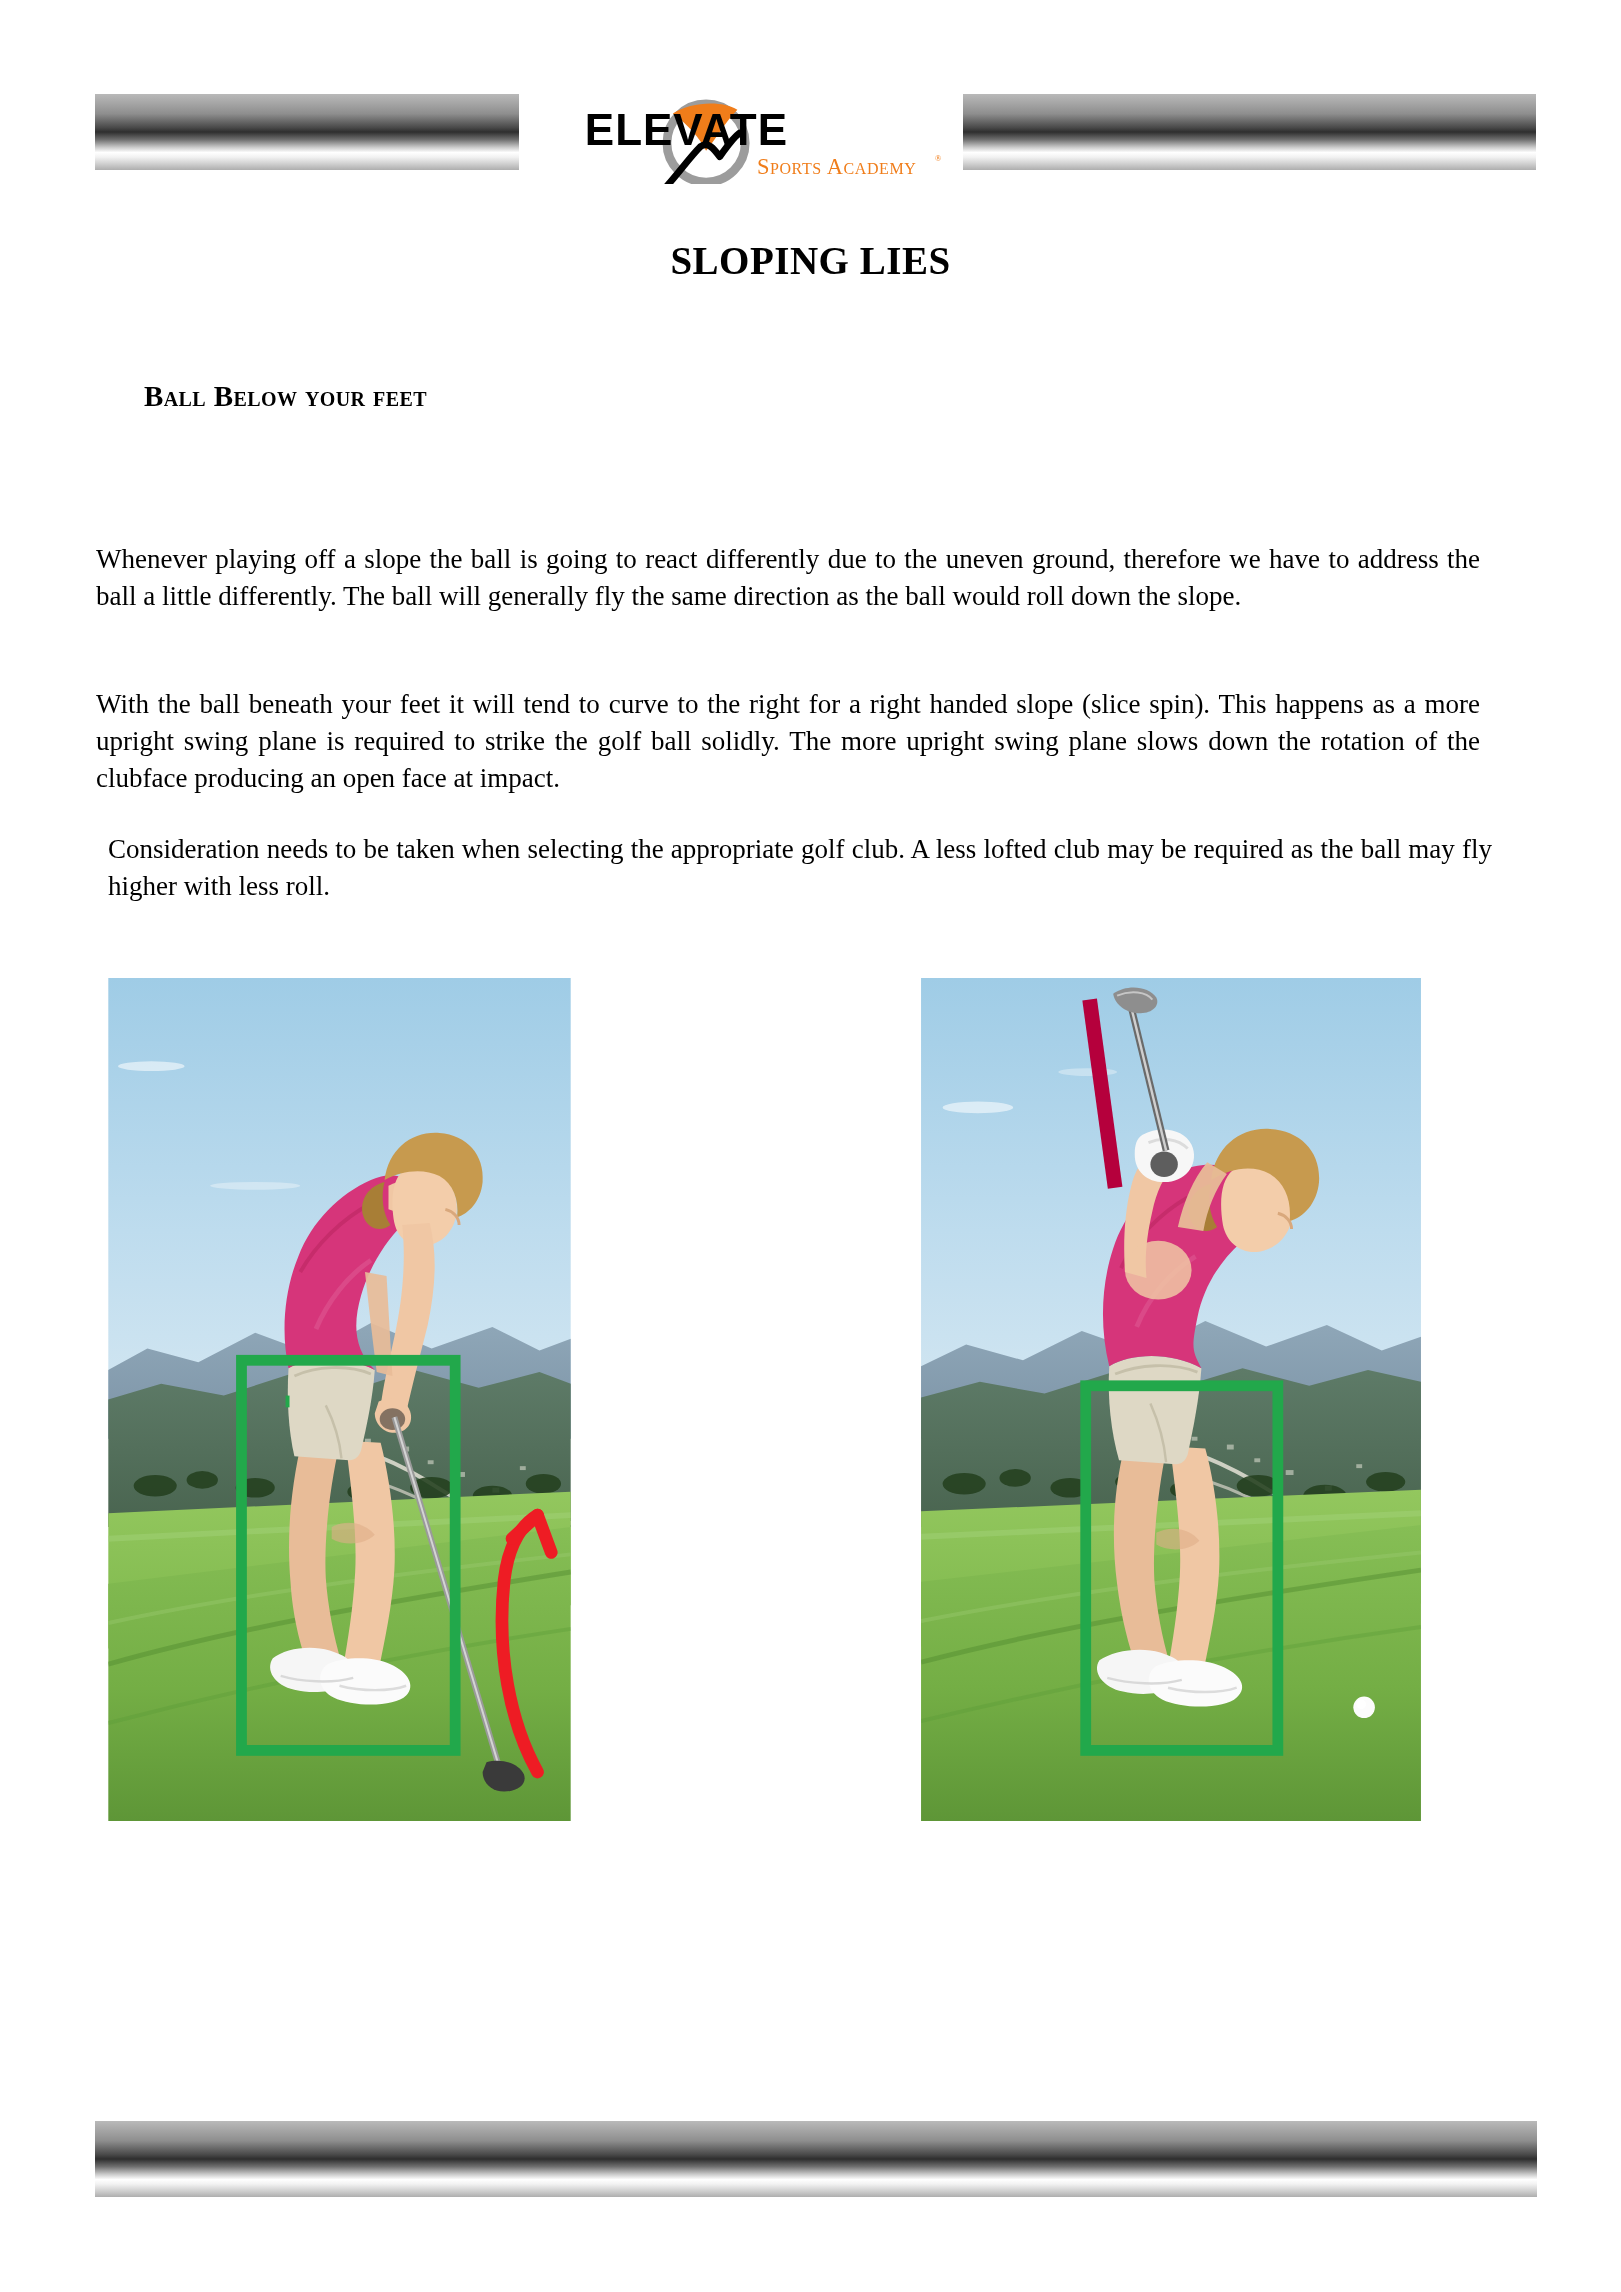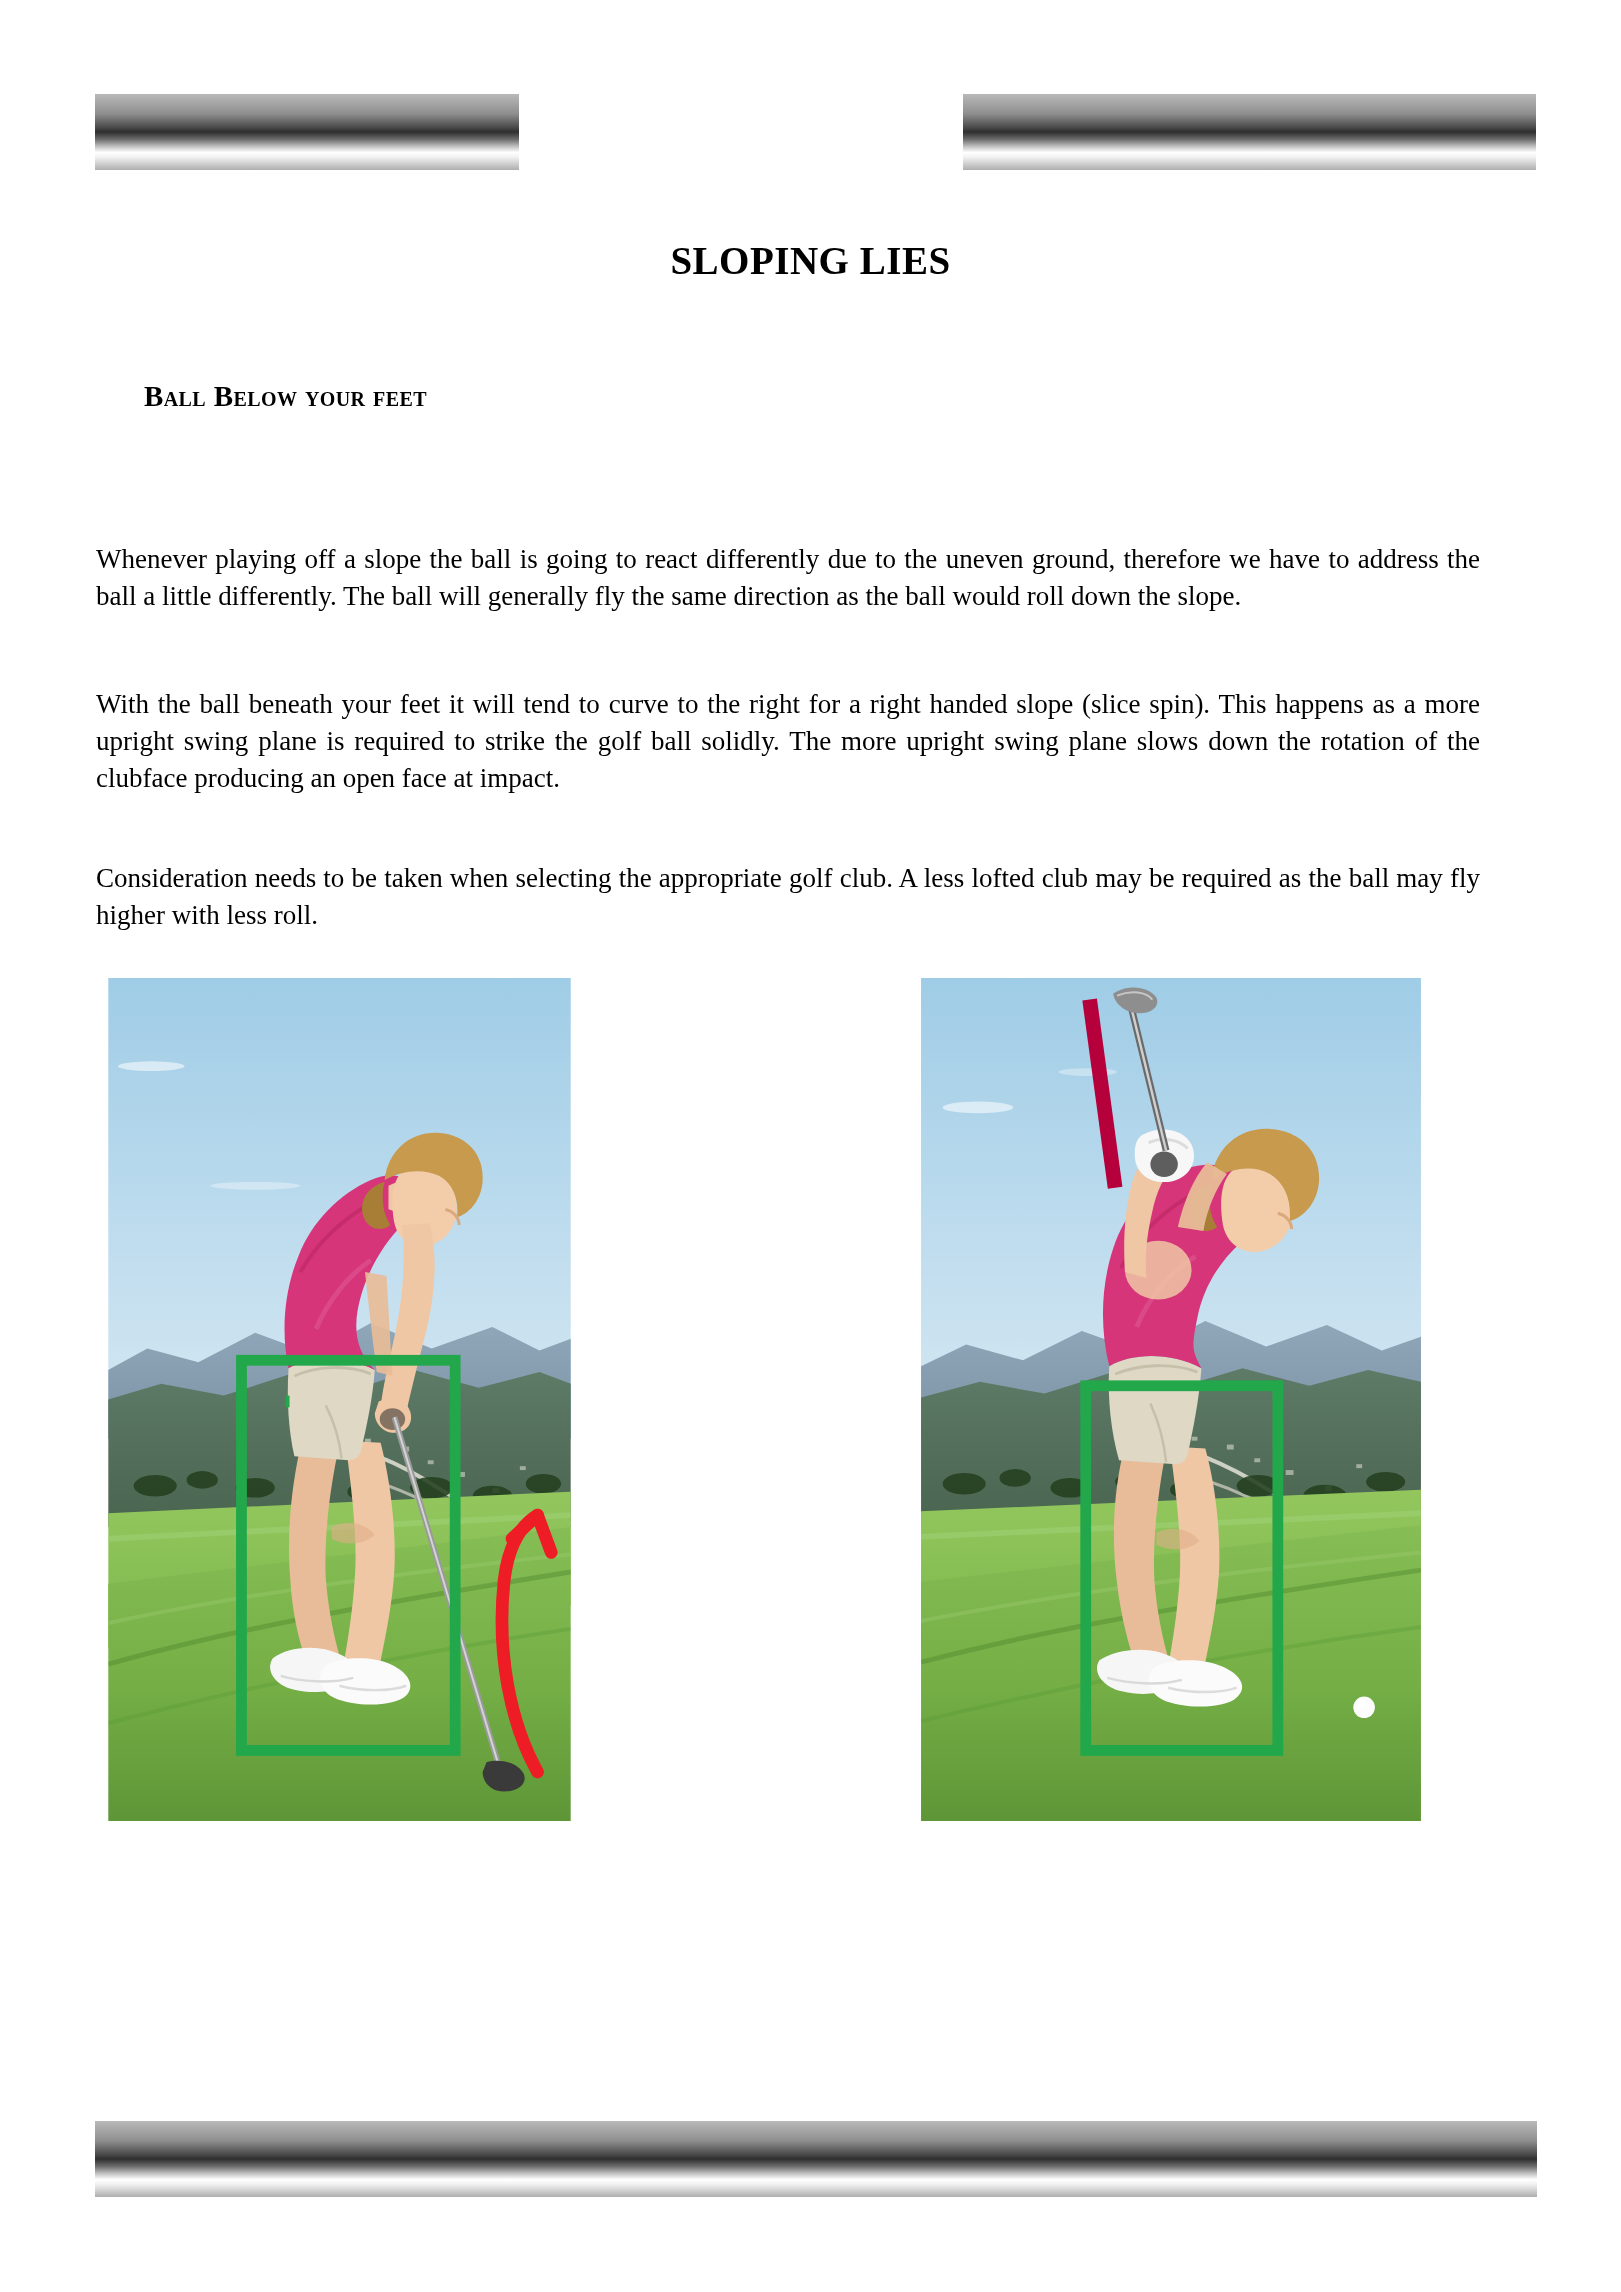--- a/index.html
+++ b/index.html
@@ -84,41 +84,58 @@
     left: 96px;
     width: 1384px;
     font-size: 27px;
     line-height: 37px;
     color: #000000;
     text-align: justify;
     text-justify: inter-word;
   }
   #para-1 { top: 541px; }
   #para-2 { top: 686px; }
-  #para-3 { top: 860px; }
+  #para-3 { top: 831px; margin-left: 12px; }
   #para-3 { text-align: justify; }
 
   
   .photo {
     position: absolute;
     overflow: hidden;
   }
   #photo-left  { left: 108px;  top: 978px; width: 463px; height: 843px; }
   #photo-right { left: 921px;  top: 978px; width: 500px; height: 843px; }
   .photo svg { display: block; width: 100%; height: 100%; }
 </style>
 </head>
 <body>
 
 <div class="page">
 
   <div class="metal-bar" id="header-bar-left"></div>
 
   <div class="metal-bar" id="header-bar-right"></div>
 
+  <div id="logo">
+    <svg viewBox="0 0 400 90" xmlns="http://www.w3.org/2000/svg">
+
+      <circle cx="152" cy="48" r="40" fill="none" stroke="#9C9C9C" stroke-width="9"></circle>
+
+      <circle cx="147" cy="27" r="9" fill="#9C9C9C"></circle>
+
+      <path d="M118 18 C 136 6 168 4 184 14 C 172 26 162 44 152 56 C 146 44 134 30 118 18 Z" fill="#F07D1A"></path>
+
+      <path d="M112 92 C 126 76 136 62 146 52 C 154 46 160 54 166 62 C 172 54 178 44 186 38" fill="none" stroke="#000000" stroke-width="7" stroke-linecap="round" stroke-linejoin="round"></path>
+
+      <text x="28" y="50" font-family="Liberation Sans, DejaVu Sans, sans-serif" font-size="45" font-weight="bold" fill="#000000" letter-spacing="1">ELEVATE</text>
+
+      <text x="204" y="80" font-family="Liberation Serif, DejaVu Serif, serif" font-size="23" fill="#F07D1A" font-variant="small-caps" letter-spacing="0.6">Sports Academy</text>
+      <text x="386" y="66" font-family="Liberation Serif, DejaVu Serif, serif" font-size="9" fill="#F07D1A">®</text>
+    </svg>
+  </div>
 
   <div id="doc-title">SLOPING LIES</div>
 
   <div id="section-heading">Ball Below your feet</div>
 
   <div class="para" id="para-1">Whenever playing off a slope the ball is going to react differently due to the uneven ground, therefore we have to address the ball a little differently.  The ball will generally fly the same direction as the ball would roll down the slope.</div>
 
   <div class="para" id="para-2">With the ball beneath your feet it will tend to curve to the right for a right handed slope (slice spin).  This happens as a more upright swing plane is required to strike the golf ball solidly.  The more upright swing plane slows down the rotation of the clubface producing an open face at impact.</div>
 
   <div class="para" id="para-3">Consideration needs to be taken when selecting the appropriate golf club.  A less lofted club may be required as the ball may fly higher with less roll.</div>

